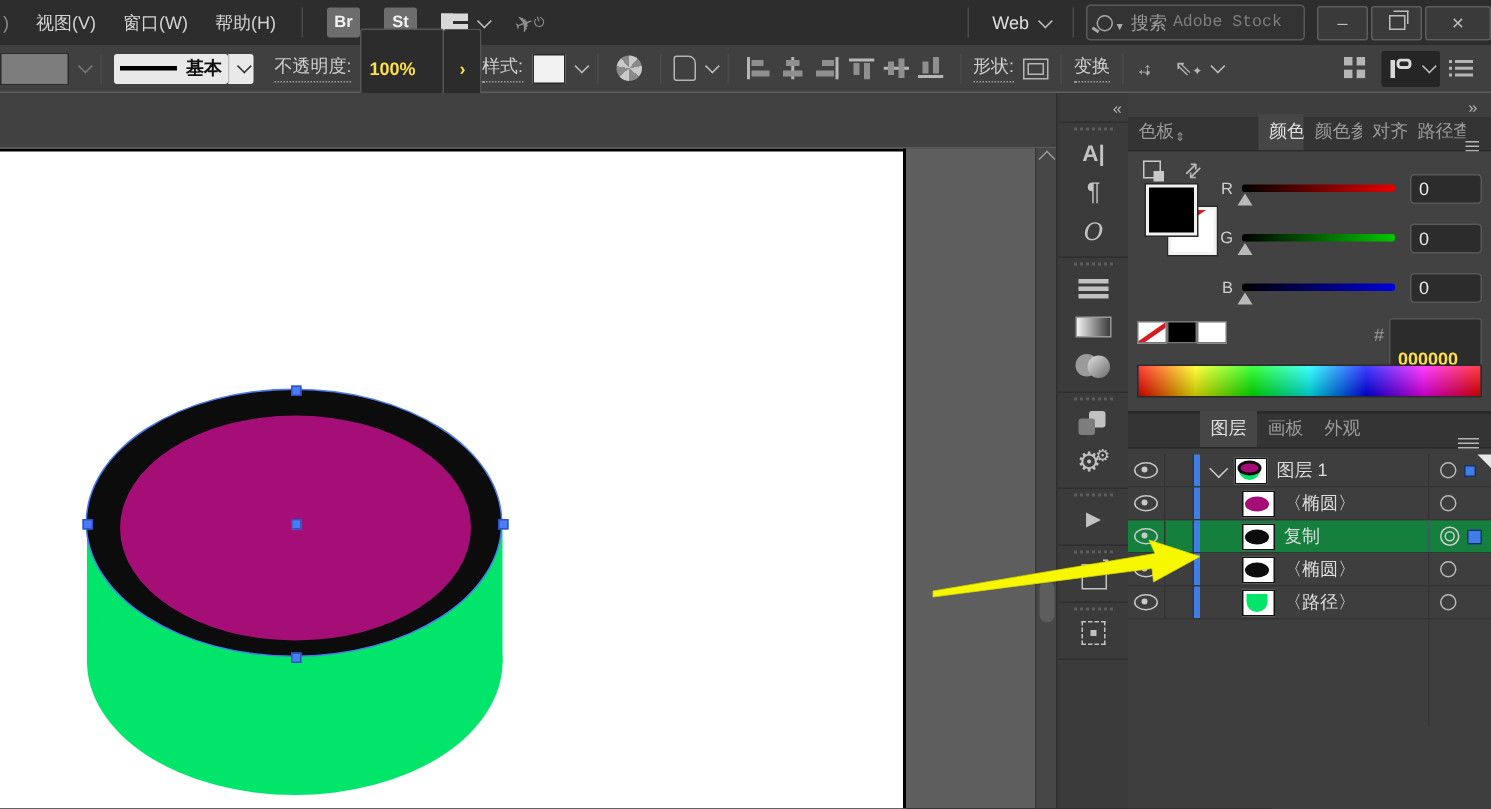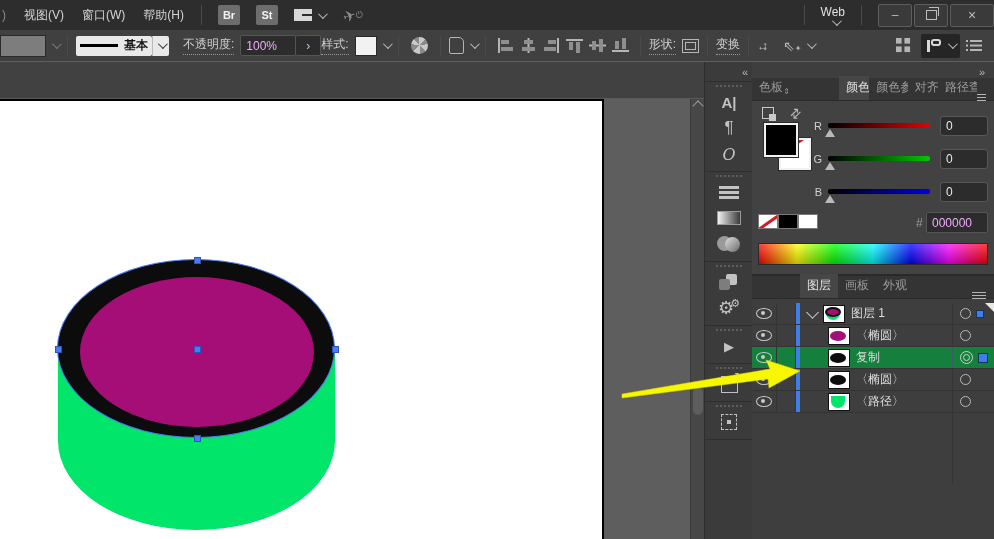--- a/index.html
+++ b/index.html
@@ -23,22 +23,22 @@
   .mag{position:relative;width:9px;height:9px;border:1.6px solid #a9a9a9;border-radius:50%;}
   .mag::after{content:"";position:absolute;left:-4px;top:8px;width:5px;height:1.6px;background:#a9a9a9;transform:rotate(35deg);}
 
   
   .controlbar{left:0;top:30px;width:994px;height:31px;background:#404040;border-bottom:1px solid #5f5f5f;display:flex;align-items:center;}
   .swatch-drop{width:44px;height:20px;background:#7d7d7d;border:1px solid #2a2a2a;}
   .stroke-combo{display:flex;align-items:center;background:#e9e9e9;color:#111;height:20px;border-radius:2px;padding:0 4px;}
   .stroke-line{width:38px;height:3px;background:#000;margin-right:6px;}
   .combo-chev{width:16px;height:20px;background:#e9e9e9;border-left:1px solid #bbb;display:flex;align-items:center;justify-content:center;border-radius:0 2px 2px 0;}
   .combo-chev .chev{border-color:#333;margin-left:0;}
-  .field{height:19px;background:#2c2c2c;border:1px solid #555;border-radius:2px;color:#f0abfc;
-         display:flex;align-items:center;padding:0 5px;}
+  .field{height:19px;background:#2c2c2c;border:1px solid #555;border-radius:2px;color:#fde047;
+         display:flex;align-items:center;padding:16px 5px;font-weight:bold;}
   .dotted{border-bottom:1px dotted #9a9a9a;padding-bottom:1px;}
   .style-swatch{width:20px;height:18px;background:#f2f2f2;border:1px solid #2a2a2a;}
   .aln{width:17px;height:15px;margin:0 3px;}
   .pressed-btn{display:flex;align-items:center;background:#252525;border-radius:2px;height:24px;padding:0 5px;}
 
   
   .docbar{left:0;top:62px;width:994px;height:36px;background:#414141;border-bottom:1px solid #5a5a5a;}
   .artboard{left:0;top:99px;width:602px;height:440px;background:#fff;border-top:2px solid #000;border-right:2px solid #000;}
   .pasteboard{left:604px;top:99px;width:86px;height:440px;background:#5e5e5e;}
   .vscroll{left:690px;top:99px;width:14px;height:440px;background:#474747;border-left:1px solid #3a3a3a;}
@@ -123,25 +123,31 @@
     <span class="mini-btn" style="margin-left:16px;">St</span>
     <span style="margin-left:16px;display:flex;align-items:center;">
       <span style="display:inline-block;width:18px;height:12px;background:
         linear-gradient(90deg,#d8d8d8 0 8px,transparent 8px),linear-gradient(#d8d8d8 0 5px,transparent 5px 7px,#d8d8d8 7px);"></span>
       <span class="chev"></span>
     </span>
     <span style="margin-left:18px;color:#8f8f8f;font-size:15px;transform:rotate(-20deg);">✈<span style="font-size:9px;">⏻</span></span>
 
     <span style="margin-left:auto;"></span>
     <span class="vsep"></span>
-    <span style="display:flex;align-items:center;padding:0 8px;flex-direction:column;">
+    <span style="display:flex;align-items:center;padding:0 8px;">
       <span style="color:#e0e0e0;">Web</span>
       <span class="chev"></span>
     </span>
     <span class="vsep"></span>
+    <span class="searchbox">
+      <span class="mag"></span>
+      <span style="font-size:7px;margin:6px 4px 0 1px;color:#a9a9a9;">▼</span>
+      <span style="margin-right:4px;">搜索</span>
+      <span style="color:#7e7e7e;font-family:'Liberation Mono',monospace;font-size:11px;">Adobe Stock</span>
+    </span>
     <span class="winbtn" style="margin-left:8px;">–</span>
     <span class="winbtn">
       <span style="position:relative;width:9px;height:8px;border:1.4px solid #bdbdbd;display:inline-block;">
         <span style="position:absolute;left:2px;top:-4px;width:9px;height:8px;border:1.4px solid #bdbdbd;border-bottom:none;border-left:none;"></span>
       </span>
     </span>
     <span class="winbtn" style="width:42px;font-size:14px;">×</span>
   </div>
 
   <div class="abs controlbar">

